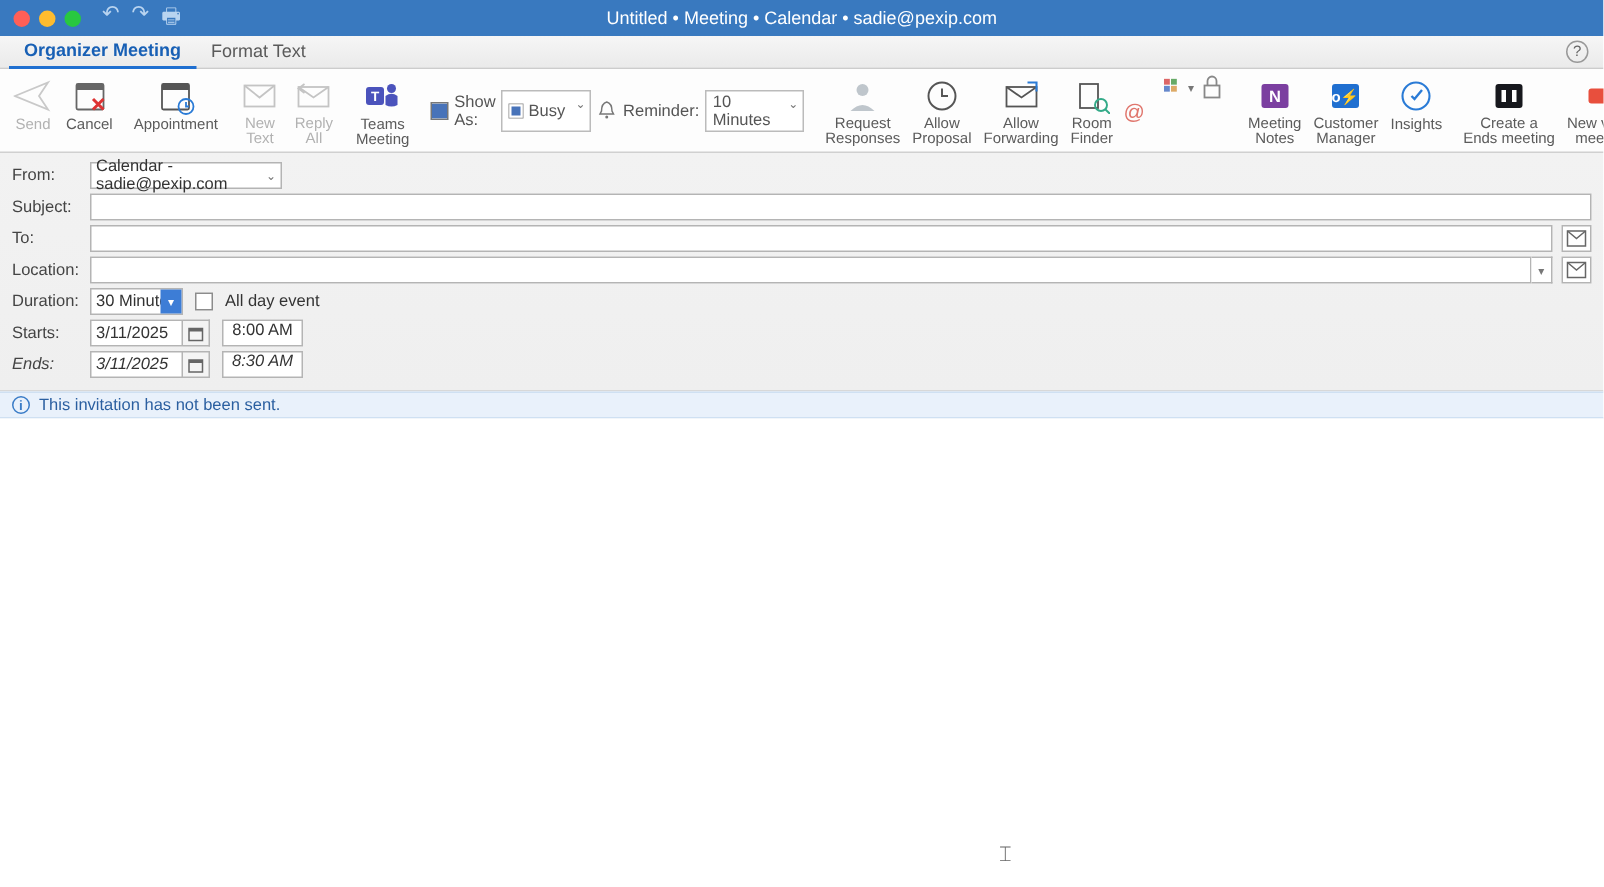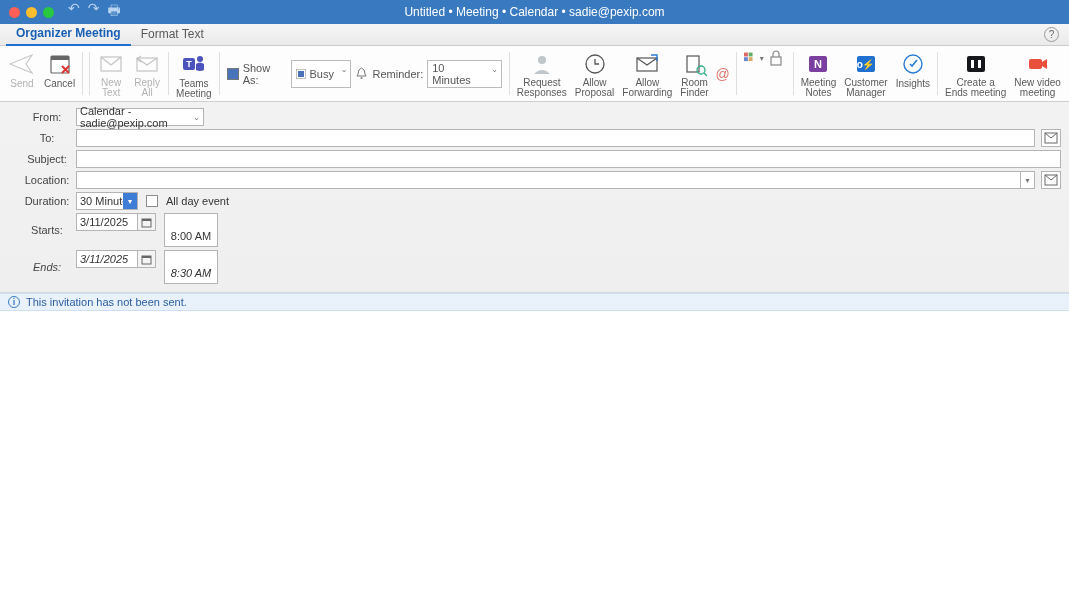--- a/index.html
+++ b/index.html
@@ -22,28 +22,28 @@
 .rbtn.dis .rlbl { color: #b2b2b2; }
 .sep { width: 1px; background: #dedede; margin: 4px 3px; }
 .midgrp { display: flex; flex-direction: row; justify-content: flex-start; gap: 4px; padding: 0 4px; }
 .midrow { display: flex; align-items: center; gap: 4px; font-size: 11px; color: #555; }
 .midrow .sw { width: 12px; height: 12px; border: 1px solid #777; display: flex; align-items: center; justify-content: center; }
 .selbox { border: 1px solid #bbb; background: #fff; height: 28px; padding: 0 16px 0 4px; font-size: 11px; display: flex; align-items: center; gap: 3px; position: relative; min-width: 60px; }
 .selbox .caret { position: absolute; right: 3px; top: 4px; font-size: 8px; color: #777; }
 .smico { width: 20px; height: 20px; display: flex; align-items: center; justify-content: center; cursor: pointer; }
 .form { background: linear-gradient(#f2f2f2,#efefef); border-bottom: 1px solid #d8d8d8; padding: 6px 8px 8px; }
 .frow { display: flex; align-items: center; margin-bottom: 3px; }
-.flbl { width: 52px; text-align: center; padding-right: 6px; font-size: 11px; color: #444; margin-left: 16px; }
+.flbl { width: 52px; text-align: left; padding-right: 6px; font-size: 11px; color: #444; }
 .finp { flex: 1; height: 18px; border: 1px solid #b4b4b4; background: #fff; padding: 0 4px; font-size: 11px; }
 .fsel { height: 18px; border: 1px solid #b4b4b4; background: #fff; padding: 0 3px; font-size: 11px; display: flex; align-items: center; position: relative; }
 .abbtn { width: 20px; height: 18px; border: 1px solid #b4b4b4; background: #fff; margin-left: 6px; display: flex; align-items: center; justify-content: center; cursor: pointer; }
 .durrow { display: flex; align-items: center; gap: 8px; }
 .dpick { width: 62px; height: 18px; border: 1px solid #b4b4b4; background: #fff; padding: 0 3px; font-size: 11px; display: flex; align-items: center; }
 .calbtn { width: 18px; height: 18px; border: 1px solid #b4b4b4; border-left: none; background: #f4f4f4; display:flex; align-items:center; justify-content:center; cursor:pointer; }
-.tpick { width: 54px; height: 18px; border: 1px solid #b4b4b4; background: #fff; padding: 16px 3px; font-size: 11px; margin-left: 8px; text-align: center; }
+.tpick { width: 54px; height: 18px; border: 1px solid #b4b4b4; background: #fff; padding: 0 3px; font-size: 11px; margin-left: 8px; text-align: center; }
 .cbx { width: 12px; height: 12px; border: 1px solid #8c8c8c; background: #fff; }
 .infobar { height: 18px; background: #e9f1fb; border-top: 1px solid #cfe0f2; border-bottom: 1px solid #cfe0f2; display: flex; align-items: center; padding: 0 8px; gap: 6px; font-size: 11px; color: #2b5fa0; }
 .infoico { width: 12px; height: 12px; border: 1px solid #3a7cc7; border-radius: 50%; display: flex; align-items: center; justify-content: center; color: #3a7cc7; font-size: 9px; font-weight: bold; }
 .body { flex: 1; background: #fff; height: 320px; position:relative;}
 .cursor { position:absolute; left: 666px; top: 282px; color:#666; font-size:14px;}
 svg { display: block; }
 .ddcaret { font-size:8px; color:#777; margin-left:2px;}
 </style>
 </head>
 <body>
@@ -84,20 +84,31 @@
             <rect x="4" y="5" width="18" height="17" rx="1" fill="none" stroke="#666" stroke-width="1.2"></rect>
             <rect x="4" y="5" width="18" height="4" fill="#666"></rect>
             <path d="M15 15 L22 22 M22 15 L15 22" stroke="#d33" stroke-width="2"></path>
           </svg>
         </div>
       <div class="rlbl">Cancel</div>
     </div>
   </div>
   <div class="sep"></div>
   <div class="grp">
+    <div class="rbtn">
+      <div class="ric">
+          <svg width="26" height="26" viewBox="0 0 26 26">
+            <rect x="4" y="5" width="18" height="17" rx="1" fill="none" stroke="#555" stroke-width="1.2"></rect>
+            <rect x="4" y="5" width="18" height="4" fill="#555"></rect>
+            <circle cx="20" cy="20" r="5" fill="none" stroke="#2a7bd6" stroke-width="1.2"></circle>
+            <path d="M20 17 V20 H22" stroke="#2a7bd6" stroke-width="1.2" fill="none"></path>
+          </svg>
+        </div>
+      <div class="rlbl">Appointment</div>
+    </div>
   </div>
   <div class="sep"></div>
   <div class="grp">
     <div class="rbtn dis">
       <div class="ric">
           <svg width="24" height="20" viewBox="0 0 24 20">
             <rect x="2" y="3" width="20" height="14" fill="none" stroke="#c4c4c4" stroke-width="1.2"></rect>
             <path d="M2 3 L12 11 L22 3" fill="none" stroke="#c4c4c4" stroke-width="1.2"></path>
           </svg>
         </div>
@@ -290,34 +301,34 @@
 
 <div class="form">
   <div class="frow">
     <div class="flbl">From:</div>
     <div class="fsel" style="width:128px;">
       <span>Calendar - sadie@pexip.com</span>
       <span style="position:absolute;right:3px;font-size:8px;color:#777;">⌄</span>
     </div>
   </div>
   <div class="frow">
+    <div class="flbl">Subject:</div>
+    <input class="finp" value="" style="">
+  </div>
+  <div class="frow">
     <div class="flbl">To:</div>
     <input class="finp" value="" style="">
     <div class="abbtn">
         <svg width="14" height="12" viewBox="0 0 14 12">
           <rect x="1" y="1" width="12" height="10" fill="none" stroke="#666"></rect>
           <path d="M1 1 L7 6 L13 1" fill="none" stroke="#666"></path>
         </svg>
       </div>
   </div>
   <div class="frow">
-    <div class="flbl">Subject:</div>
-    <input class="finp" value="" style="">
-  </div>
-  <div class="frow">
     <div class="flbl">Location:</div>
     <input class="finp" value="" style="">
     <div class="fsel" style="width:14px;border-left:none;">
         <span style="font-size:8px;color:#777;margin:auto;">▾</span>
       </div>
     <div class="abbtn">
         <svg width="14" height="12" viewBox="0 0 14 12">
           <rect x="1" y="1" width="12" height="10" fill="none" stroke="#666"></rect>
           <path d="M1 1 L7 6 L13 1" fill="none" stroke="#666"></path>
         </svg>

